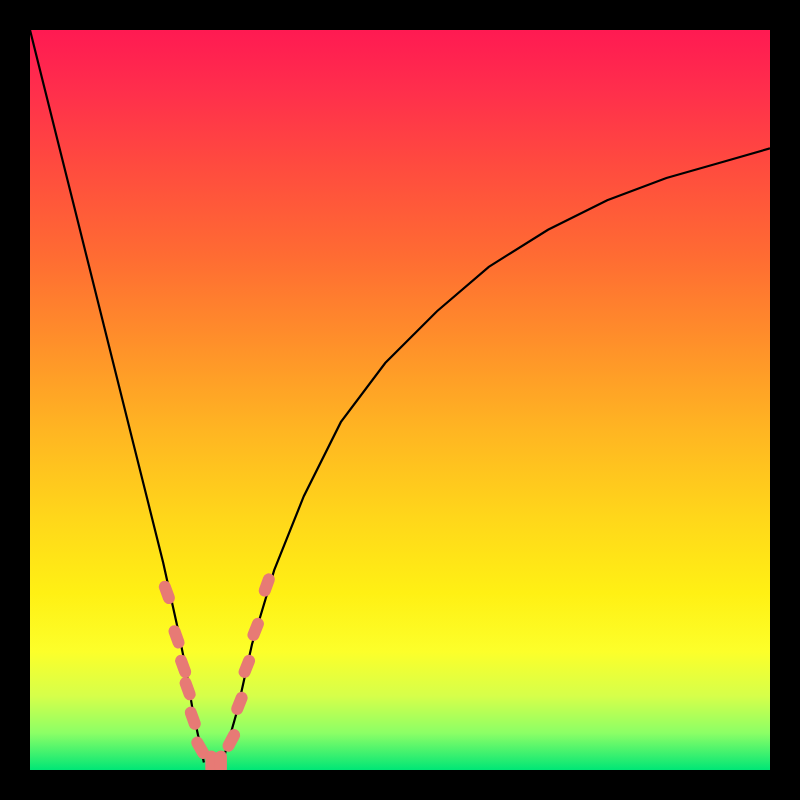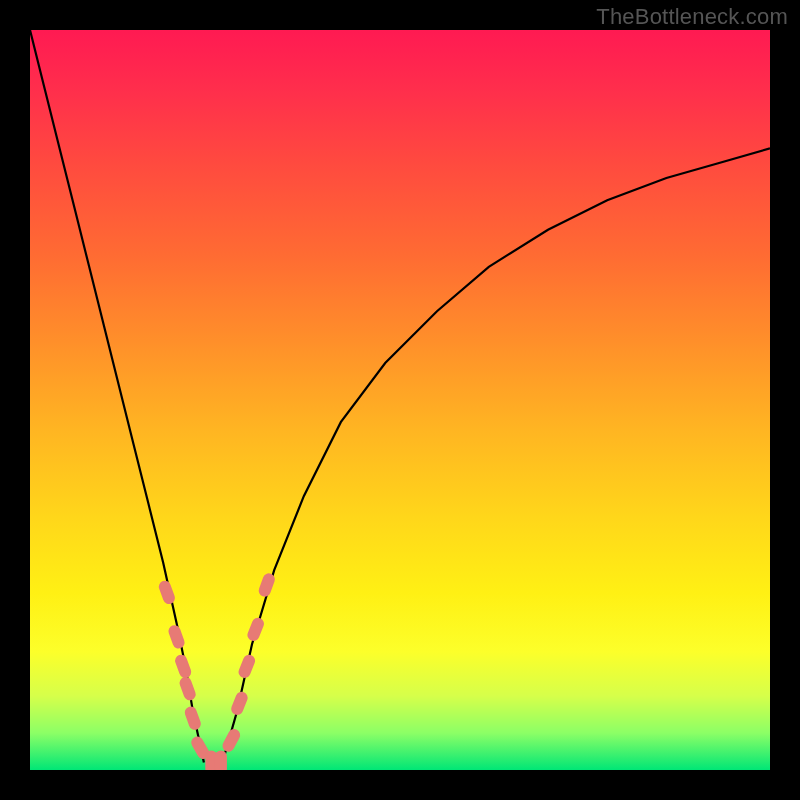--- a/index.html
+++ b/index.html
@@ -52,21 +52,20 @@
     right: 12px;
     color: #555;
     font-size: 22px;
     letter-spacing: 0.2px;
   }
 </style>
 </head>
 <body>
 
 <div class="frame">
-  <div class="watermark">TheBottleneck.com</div>
 
   <div class="plot">
     <svg viewBox="0 0 740 740">
       <g id="curve-group">
           <path d="M0.00 0.00 L14.80 59.20 L29.60 118.40 L44.40 177.60 L59.20 236.80 L74.00 296.00 L88.80 355.20 L103.60 414.40 L118.40 473.60 L133.20 532.80 L148.00 599.40 L155.40 636.40 L162.80 680.80 L173.90 732.60 " fill="none" stroke="#000" stroke-width="2.2"></path>
           <path d="M192.40 732.60 L207.20 680.80 L222.00 614.20 L244.20 540.20 L273.80 466.20 L310.80 392.20 L355.20 333.00 L407.00 281.20 L458.80 236.80 L518.00 199.80 L577.20 170.20 L636.40 148.00 L688.20 133.20 L740.00 118.40 " fill="none" stroke="#000" stroke-width="2.2"></path>
         </g>
       <g id="marker-group">
           <rect x="124.90" y="556.40" width="24" height="12" rx="6" fill="#e77a75" transform="rotate(70 136.90 562.40)"></rect>
           <rect x="134.52" y="600.80" width="24" height="12" rx="6" fill="#e77a75" transform="rotate(70 146.52 606.80)"></rect>

